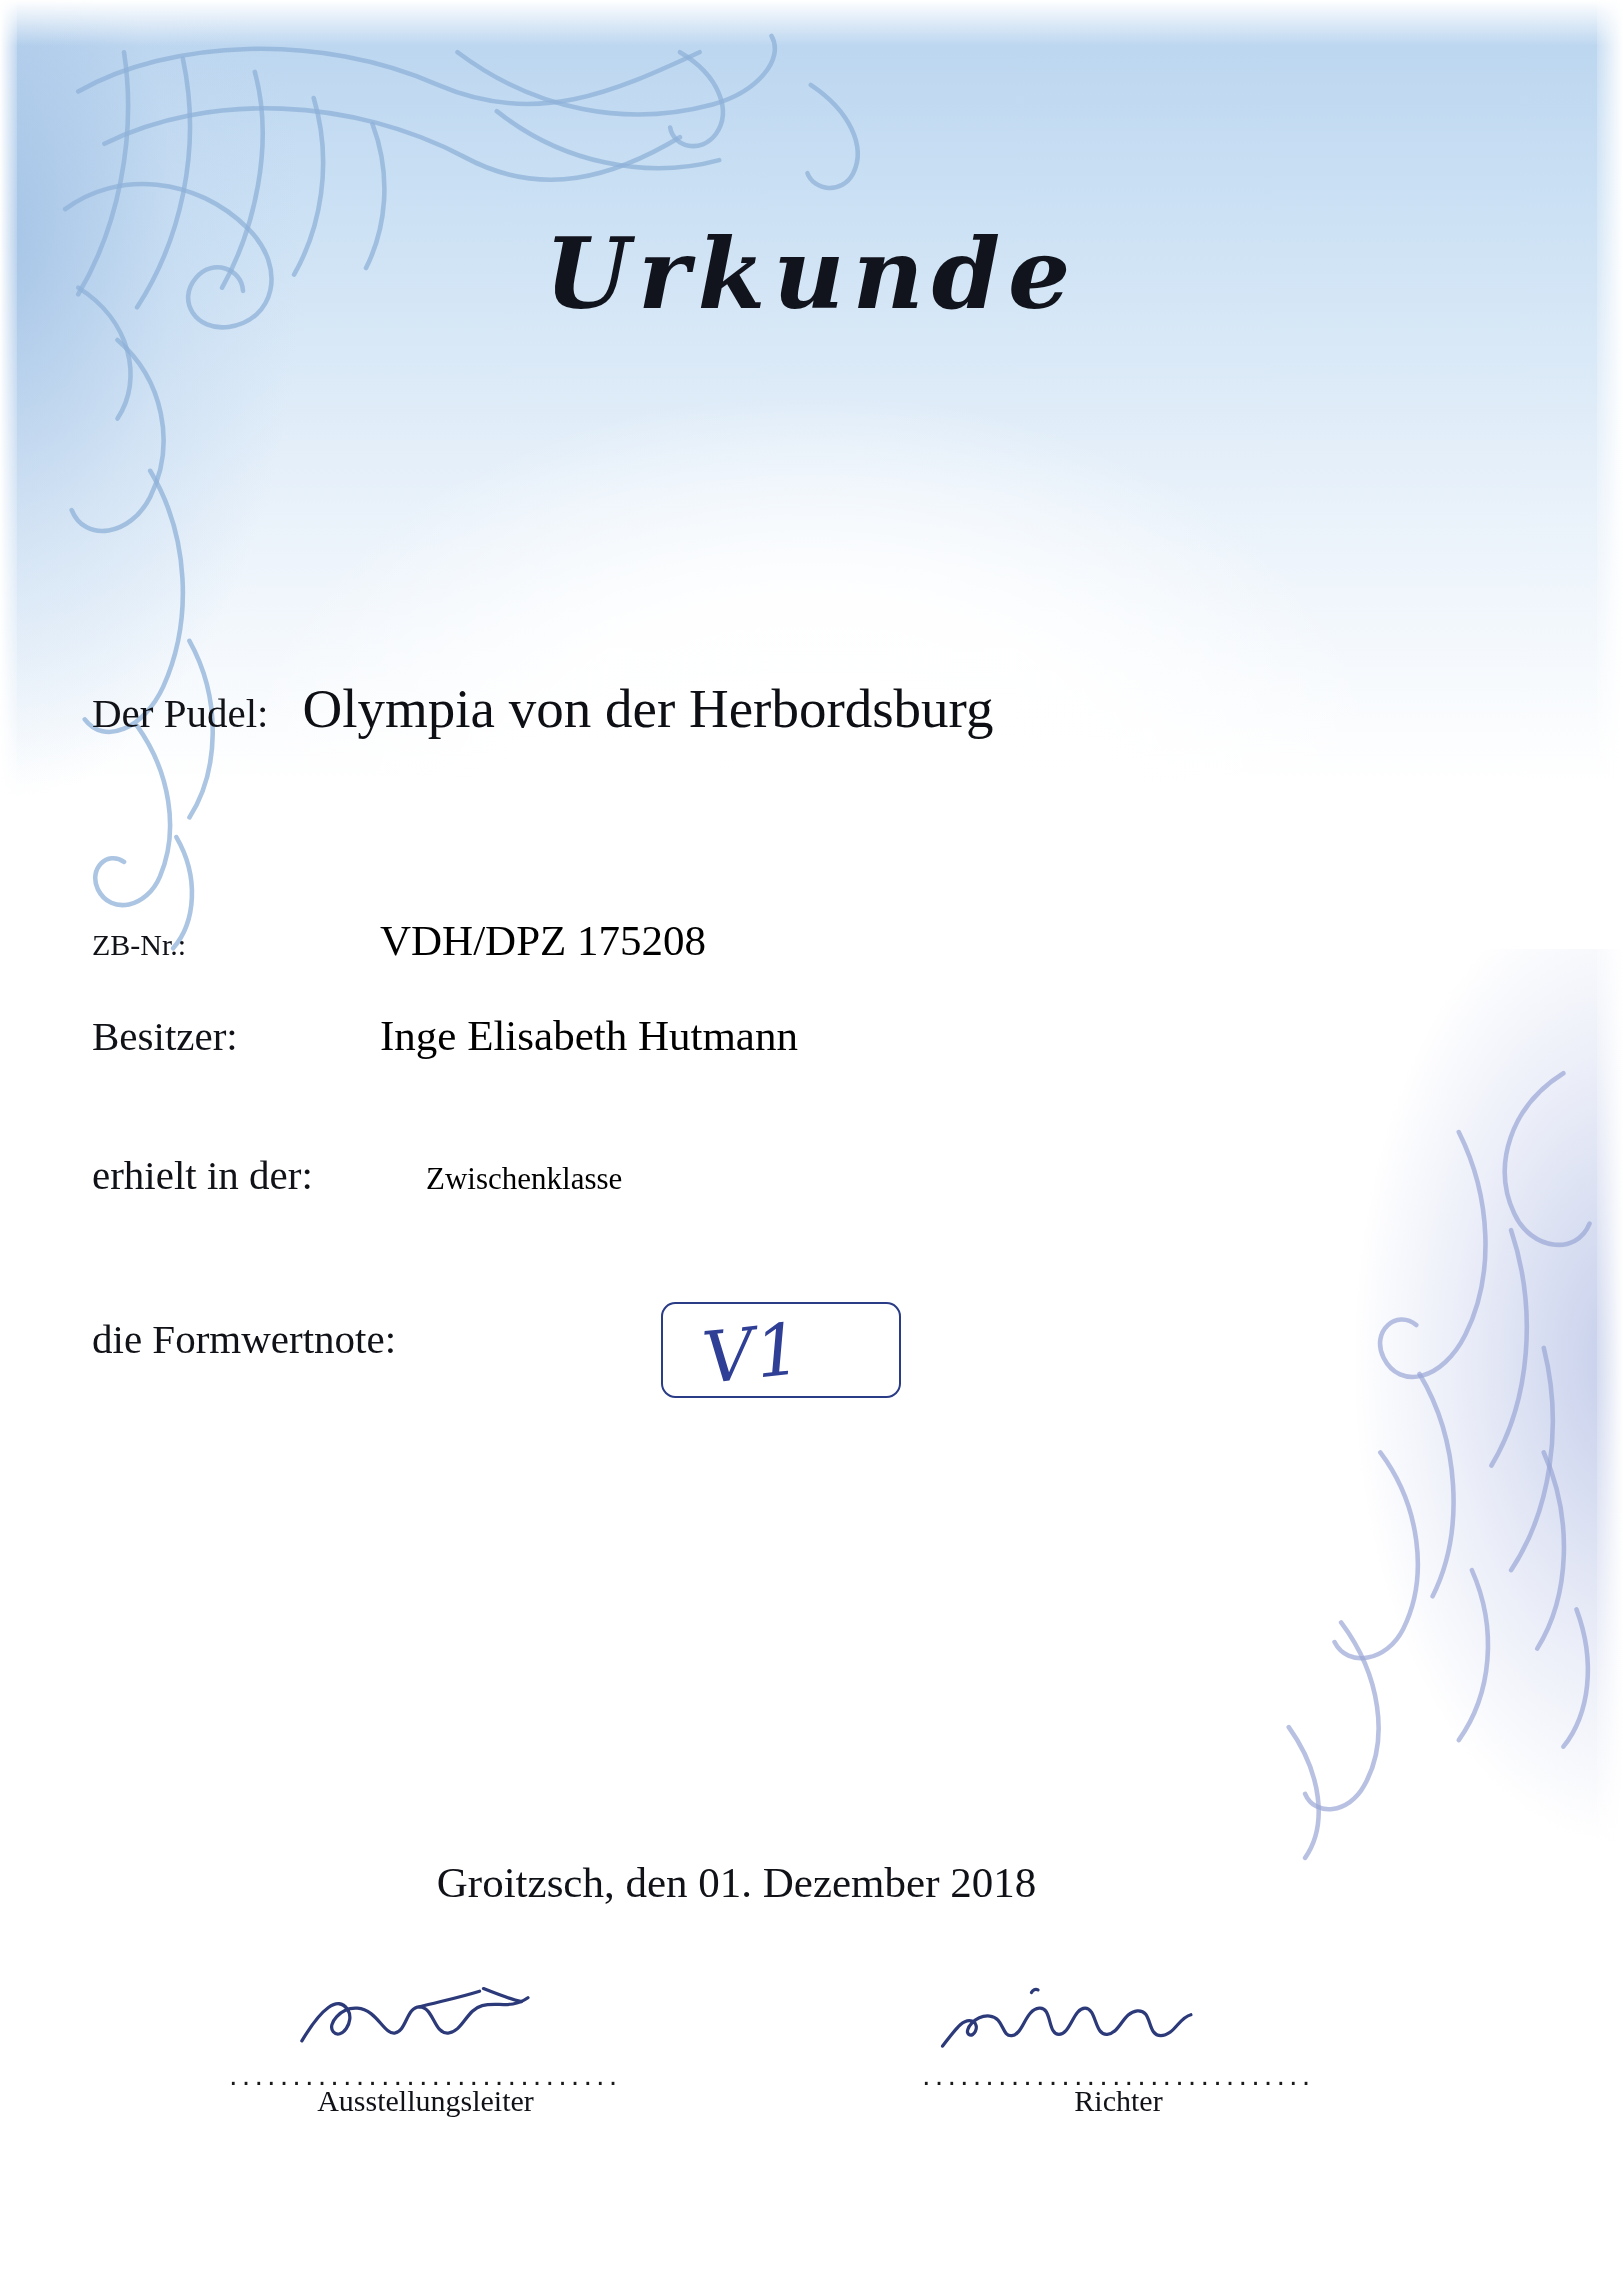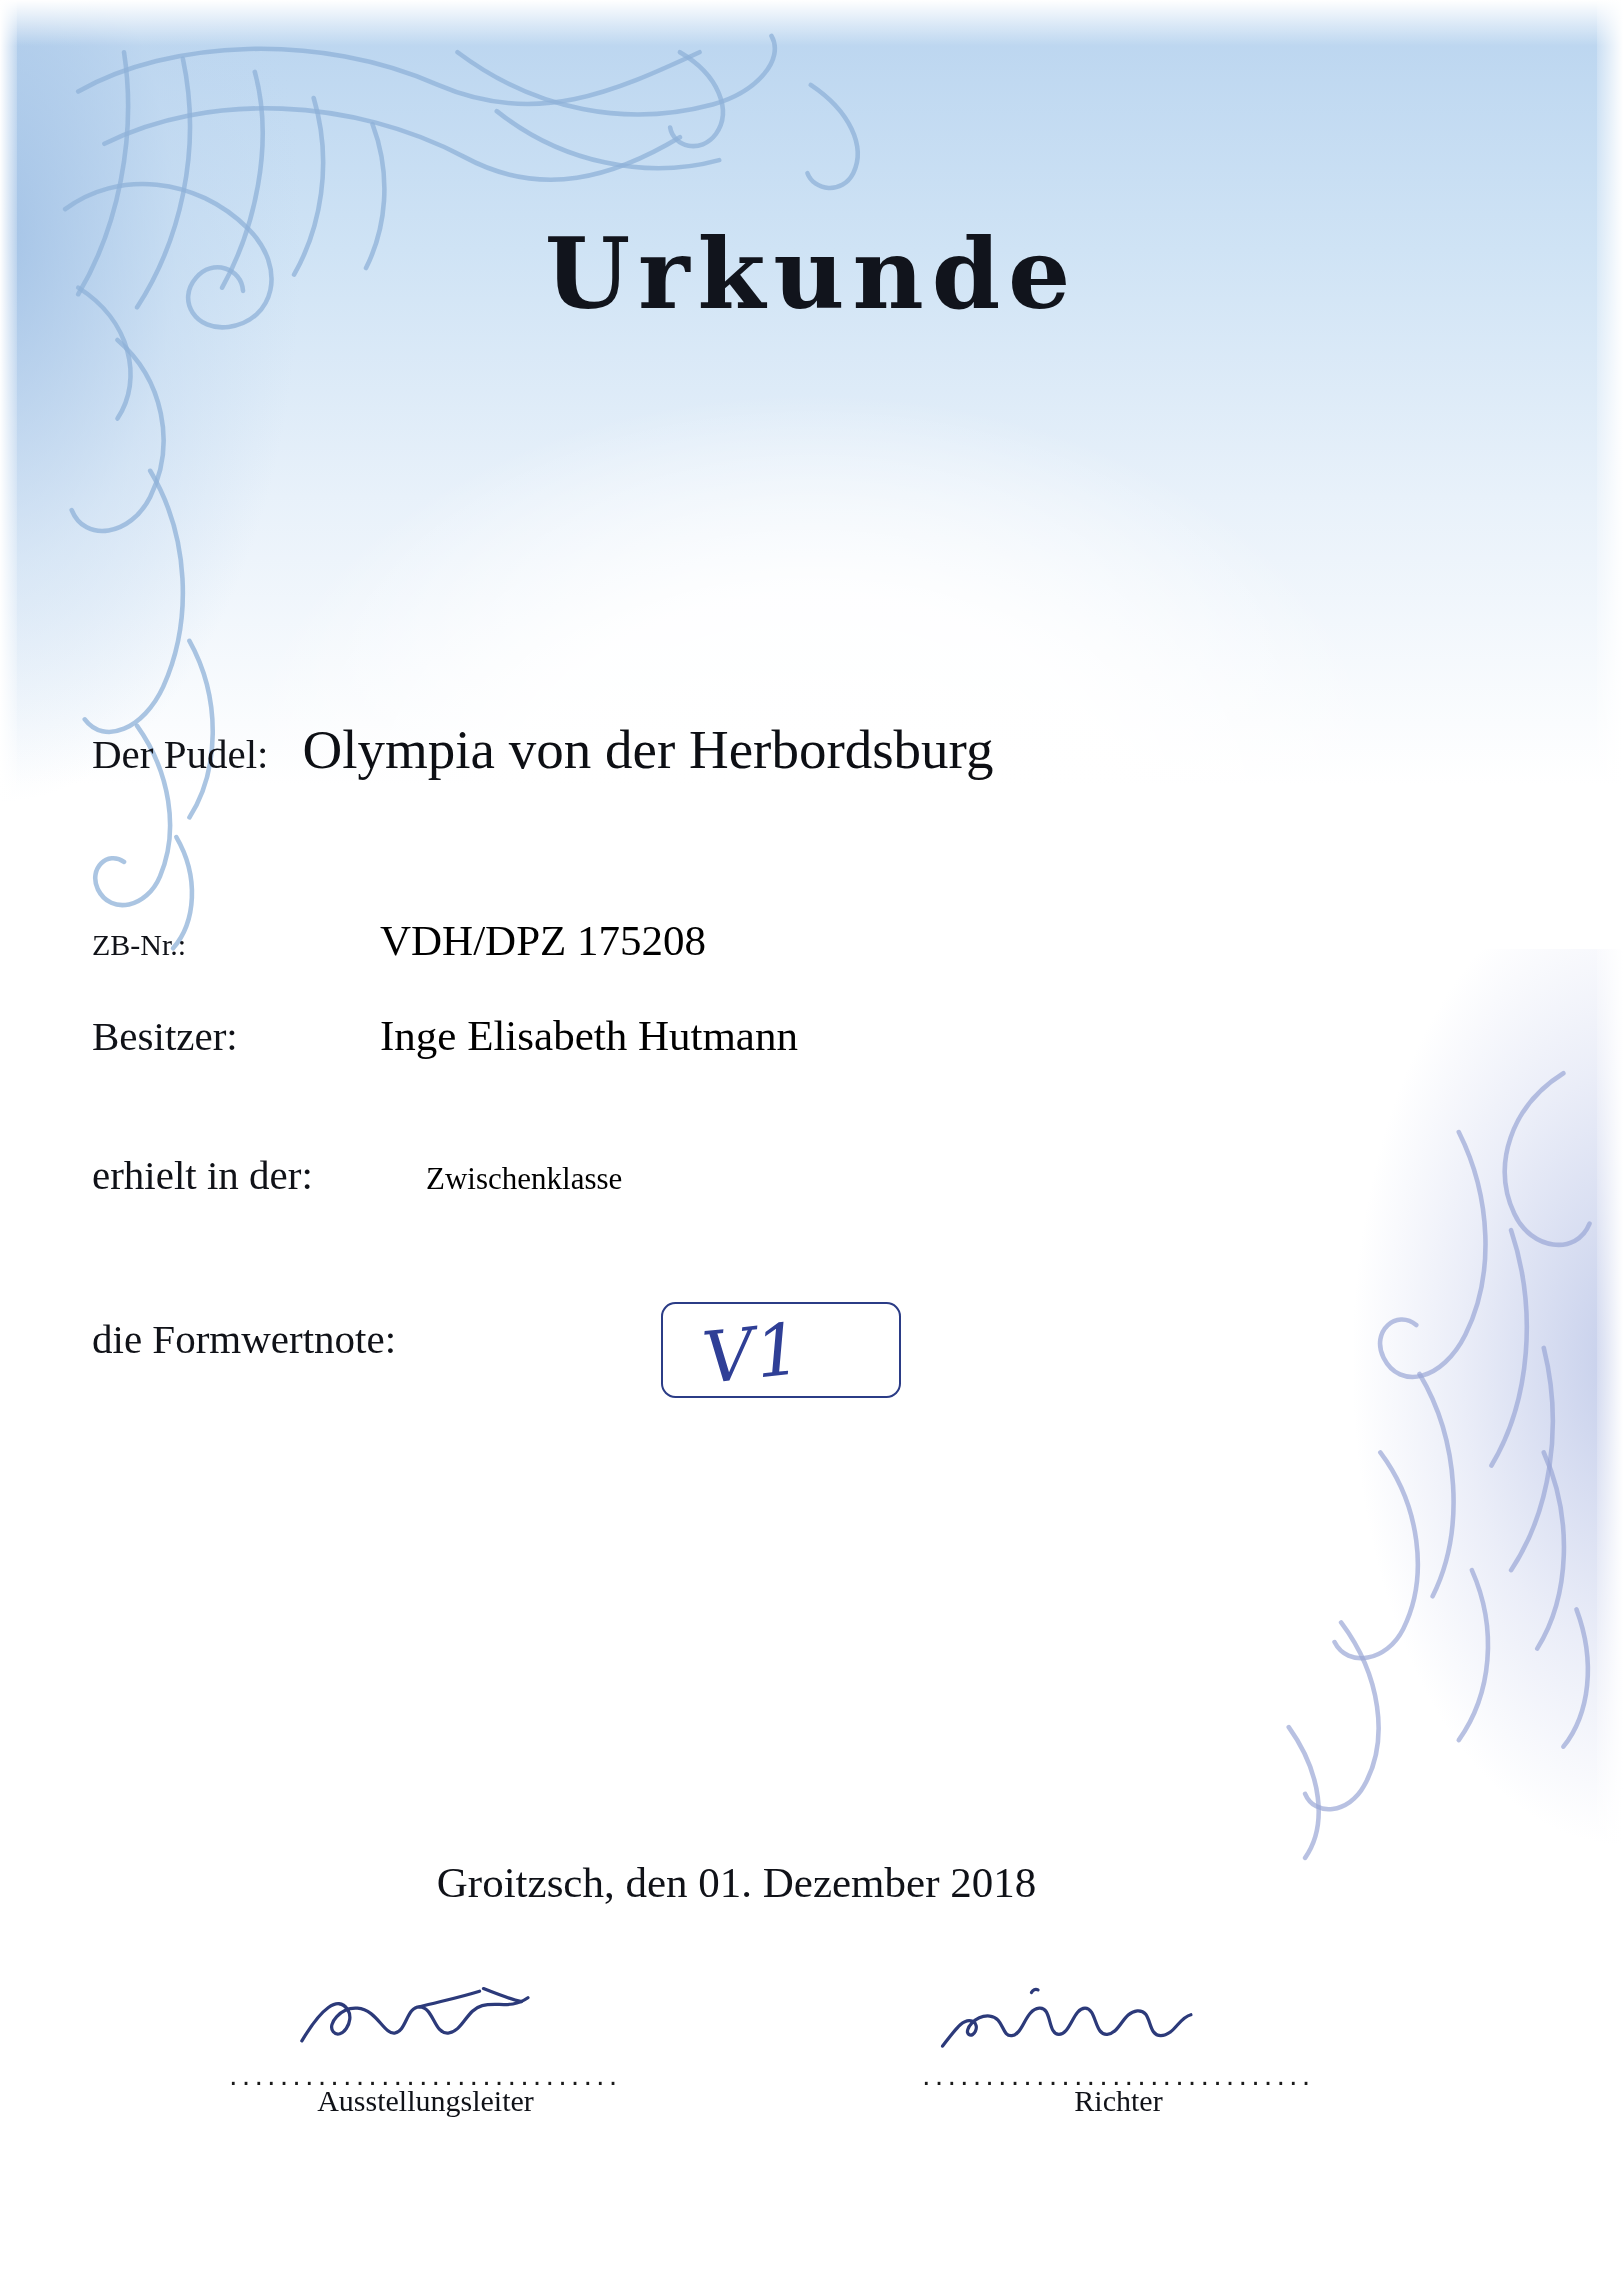--- a/index.html
+++ b/index.html
@@ -77,41 +77,41 @@
   .title {
     position: absolute;
     left: 0; top: 216px;
     width: 1623px;
     text-align: center;
     font-family: "DejaVu Serif", serif;
     font-size: 98px;
     letter-spacing: 7.9px;
     color: #11141c;
     font-weight: 700;
+    font-style: italic;
   }
 
   
   .row {
     position: absolute;
     display: flex;
     align-items: baseline;
     white-space: nowrap;
   }
   .label {
     font-family: "Liberation Serif", serif;
     color: #101218;
   }
 
   .row-name { left: 92px; top: 677px; }
   .row-name .label { font-size: 41px; }
   .row-name .value {
     font-size: 55px;
     margin-left: 34px;
     color: #0d0f14;
-    margin-top: 41px;
   }
 
   .row-zb { left: 92px; top: 916px; }
   .row-zb .label { font-size: 30px; width: 288px; display: inline-block; }
   .row-zb .value { font-size: 43px; }
 
   .row-owner { left: 92px; top: 1011px; align-items: flex-end; }
   .row-owner .label { font-size: 41px; width: 288px; display: inline-block; }
   .row-owner .value { font-size: 43px; }
 

